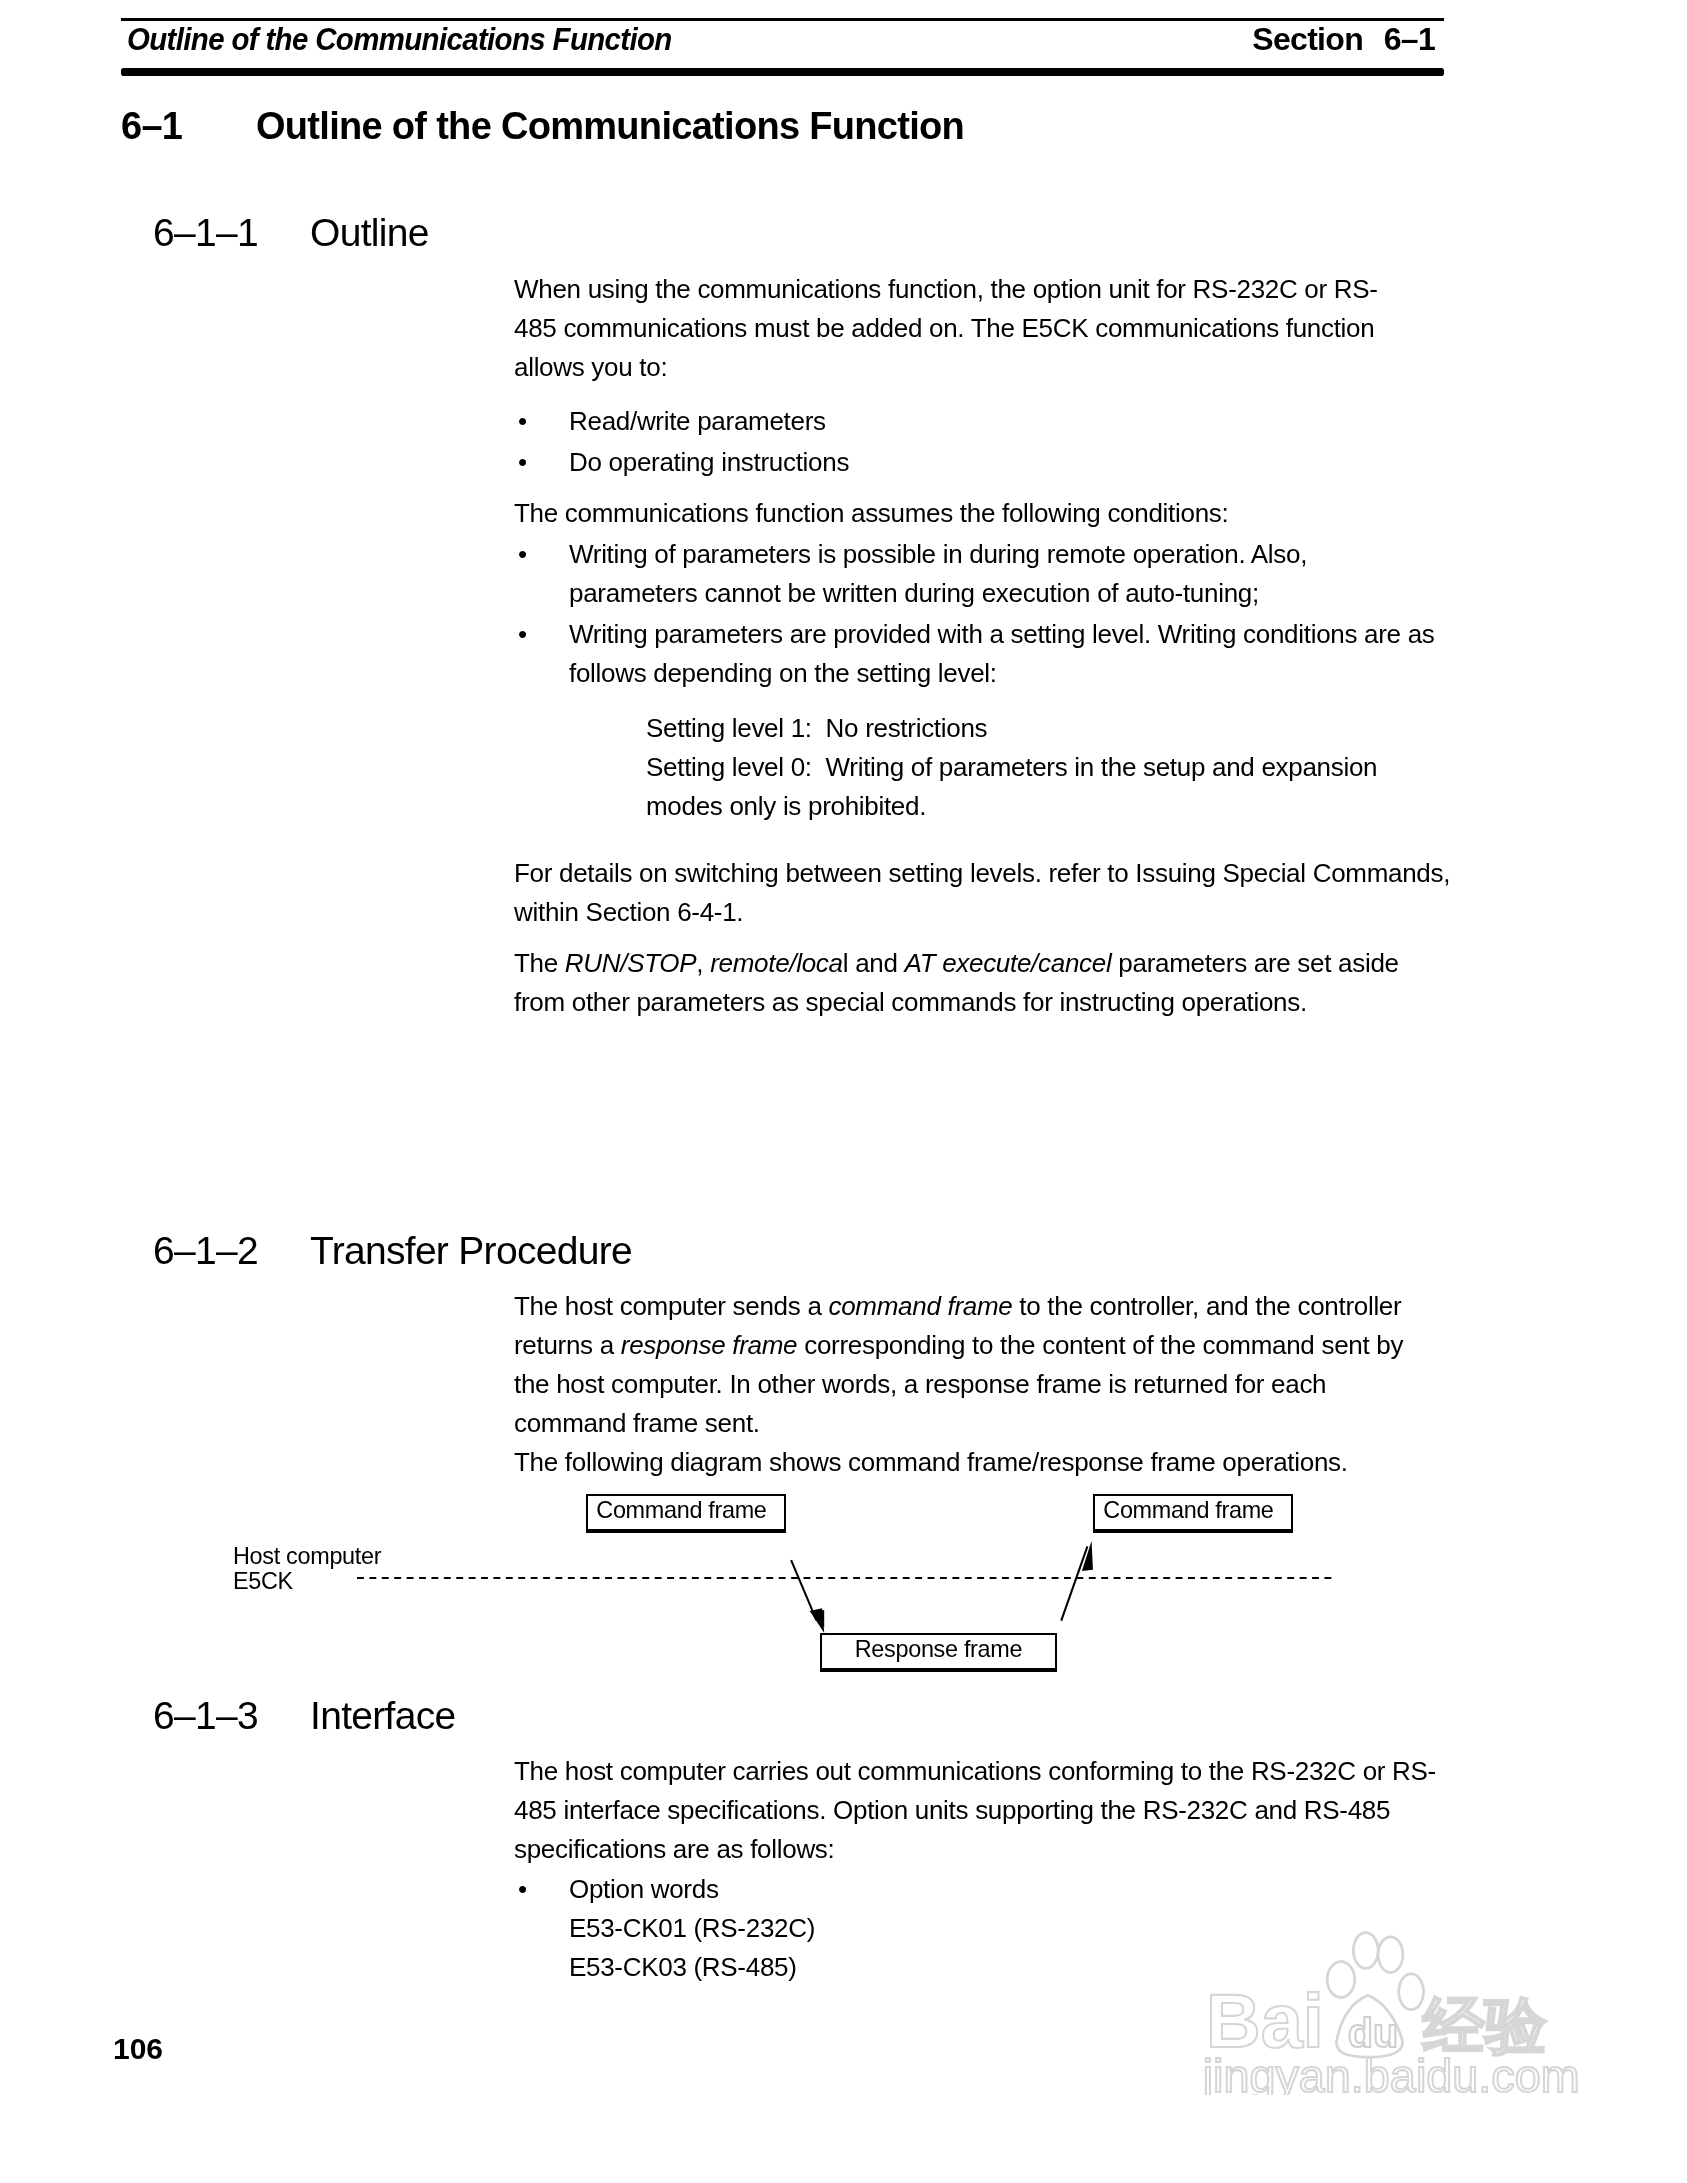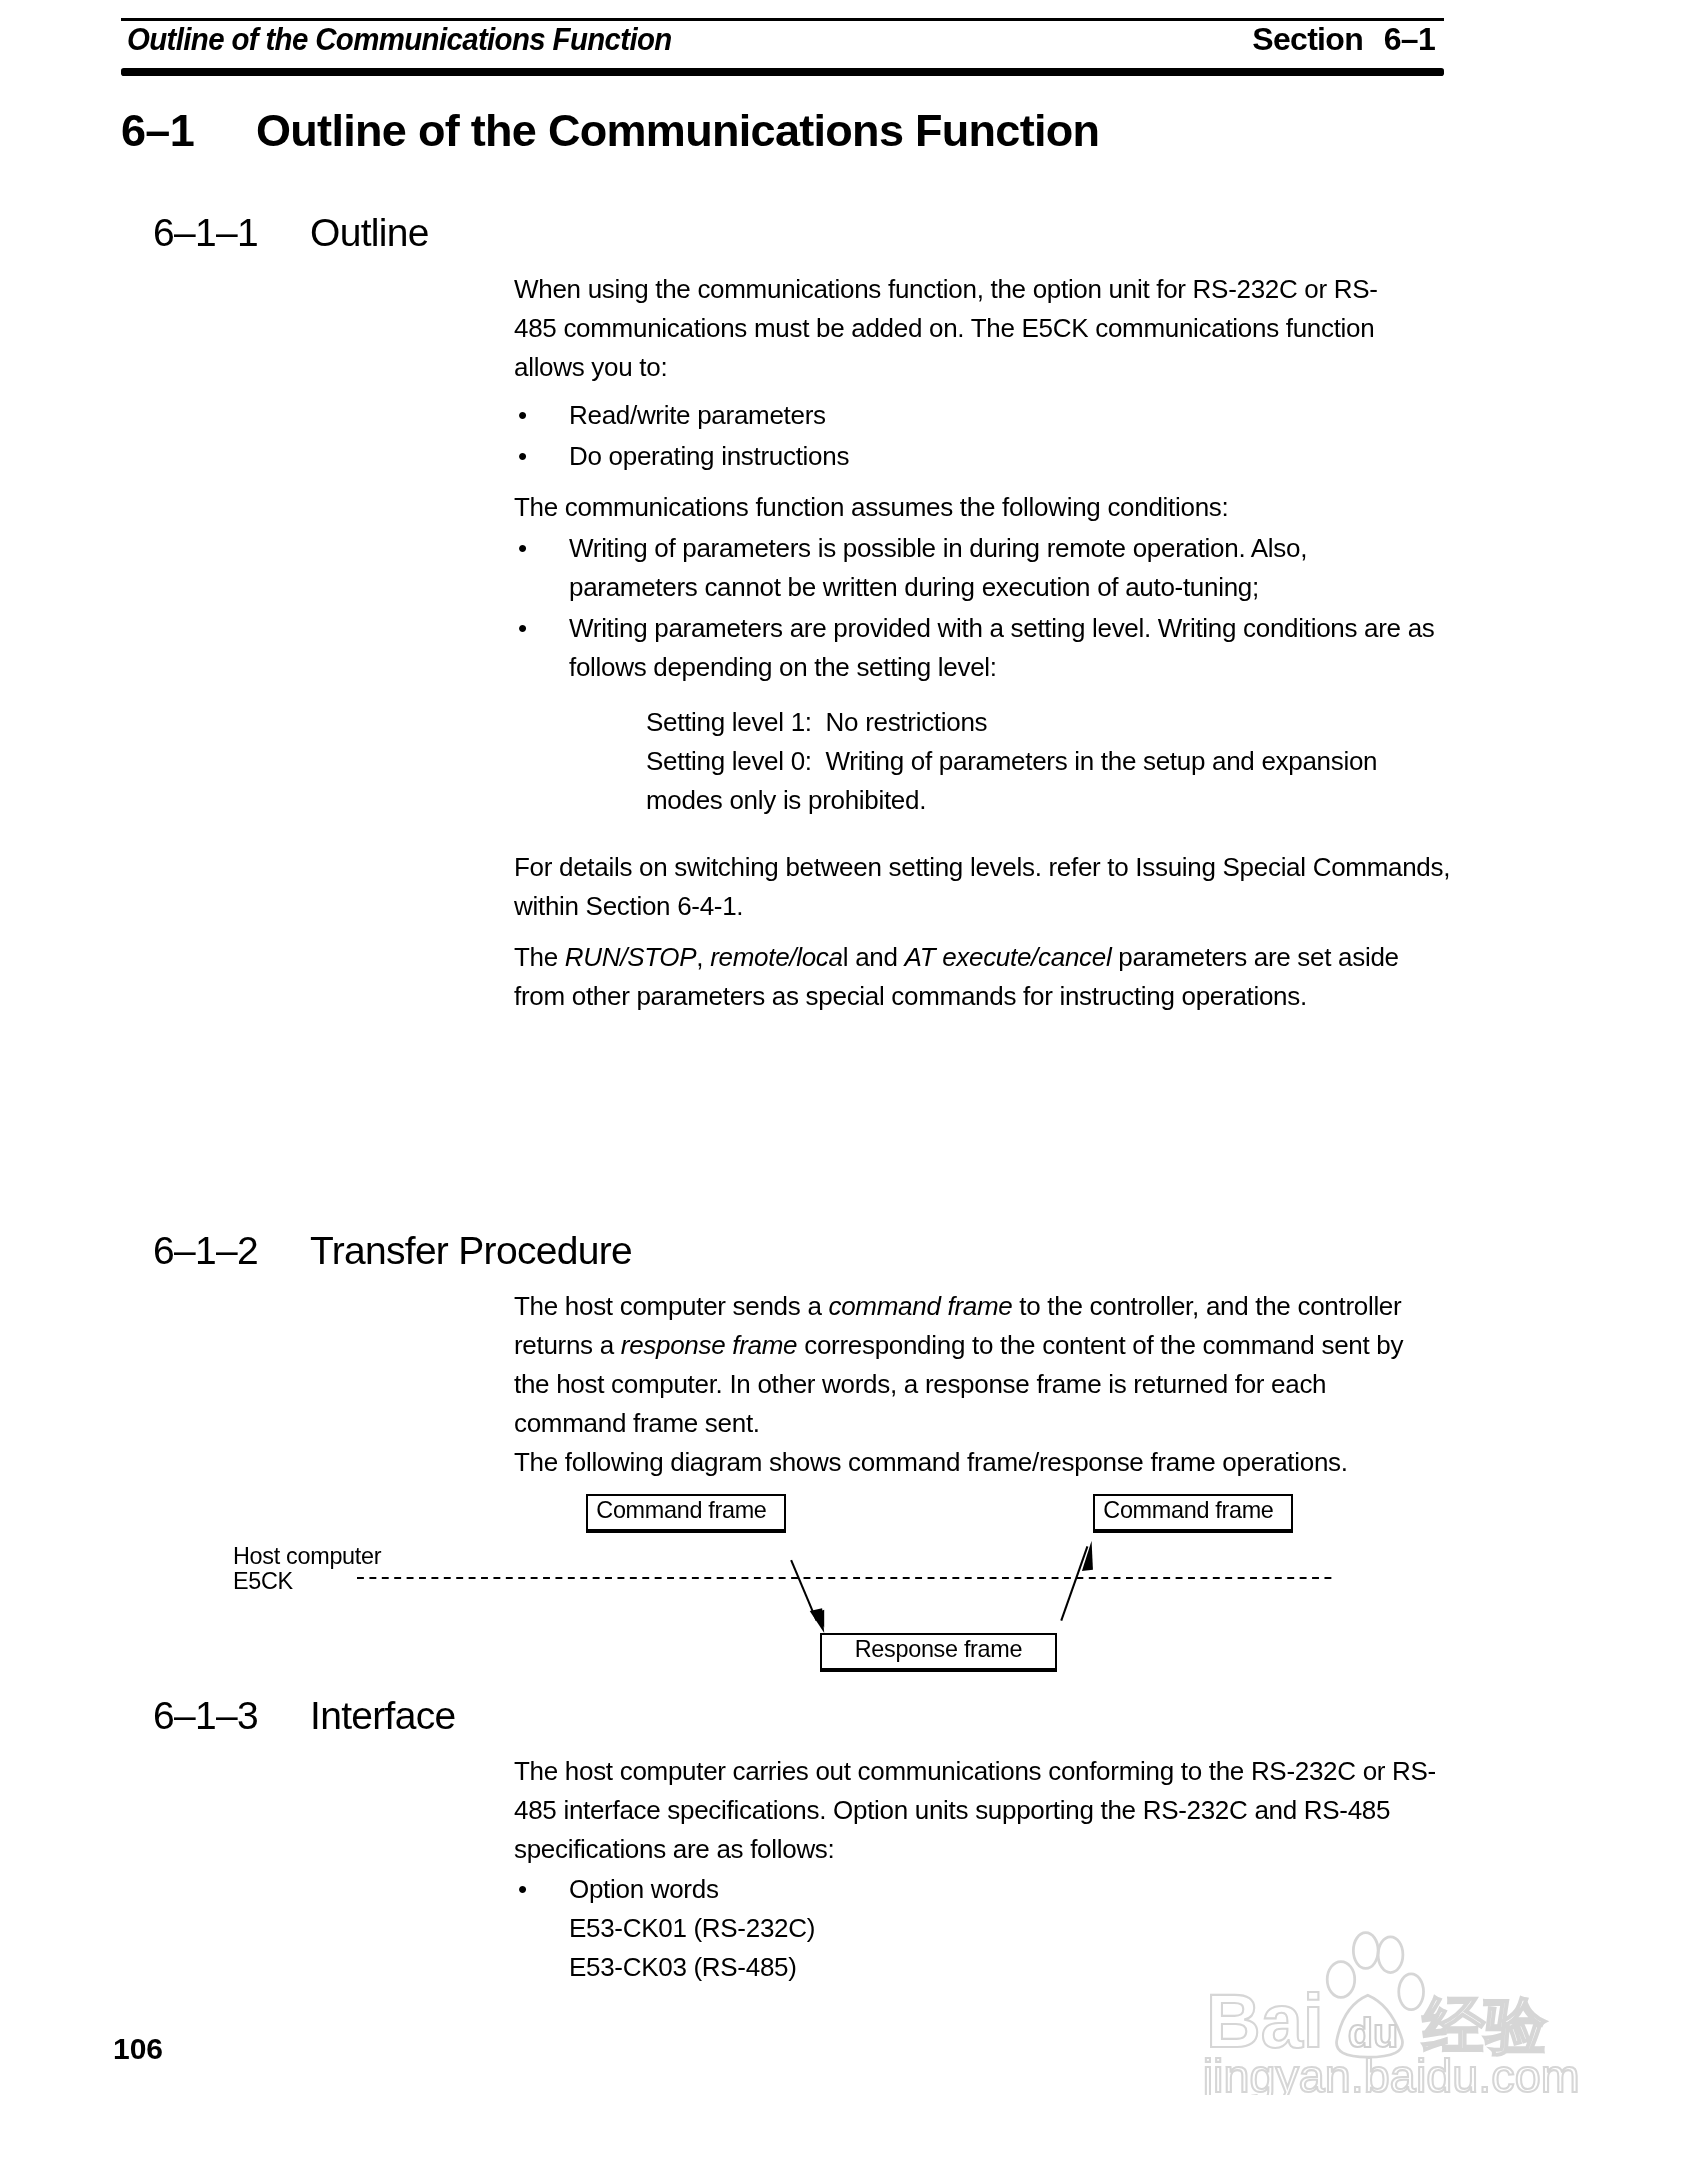--- a/index.html
+++ b/index.html
@@ -3,21 +3,21 @@
 <meta charset="utf-8">
 <style>
   html, body { margin:0; padding:0; background:#ffffff; }
   body { width:1687px; height:2183px; position:relative; overflow:hidden;
          font-family:"Liberation Sans", sans-serif; color:#000; }
   .rule-thin { position:absolute; left:121px; width:1323px; height:2.8px; background:#000; top:18px; }
   .rule-thick { position:absolute; left:121px; width:1323px; height:8.3px; background:#000; top:68px; border-radius:2.8px; }
   .hdr-left { position:absolute; left:127px; top:20.7px; font-size:32px; font-weight:bold; font-style:italic; letter-spacing:-0.7px; transform:scaleX(0.92); transform-origin:left; }
   .hdr-right { position:absolute; right:252px; top:20.7px; font-size:32px; font-weight:bold; letter-spacing:-0.7px; }
   .hdr-right span { margin-left:20.7px; }
-  .h1 { position:absolute; left:121px; top:105px; font-size:45px; font-weight:bold; letter-spacing:-0.7px; }
+  .h1 { position:absolute; left:121px; top:105px; font-size:38px; font-weight:bold; letter-spacing:-0.7px; }
   .h1 .num { display:inline-block; width:135px; }
   .h2 { position:absolute; left:121px; font-size:39px; font-weight:normal; letter-spacing:-0.7px;margin-left:32px; }
   .h2 .num { display:inline-block; width:157px; }
   .body { position:absolute; left:514px; width:944px; font-size:26px; line-height:39px; letter-spacing:-0.3px; }
   .body p { margin:0 0 12.4px 0; }
   .bullets { list-style:none; margin:0 0 12.4px 0; padding:0; }
   .bullets li { position:relative; padding-left:55px; line-height:39px; margin-bottom:2.1px; }
   .bullets li::before { content:"•"; position:absolute; left:4.1px; top:0; }
   .diagram { position:absolute; left:0; top:0; width:1687px; height:2183px; pointer-events:none; }
   .frame-box { position:absolute; border:2.8px solid #000; border-bottom-width:4.8px; border-right-width:2.8px;
@@ -37,21 +37,21 @@
 <div class="rule-thick"></div>
 
 <div class="h1">
   <span class="num">6–1</span><span>Outline of the Communications Function</span>
 </div>
 
 <div class="h2" style="top:211px">
   <span class="num">6–1–1</span><span>Outline</span>
 </div>
 <div class="body" style="top:270px">
-  <p style="width:896px;margin-bottom:9px">When using the communications function, the option unit for RS-232C or RS-485 communications must be added on. The E5CK communications function allows you to:</p>
+  <p style="width:896px;margin-bottom:15px">When using the communications function, the option unit for RS-232C or RS-485 communications must be added on. The E5CK communications function allows you to:</p>
   <ul class="bullets">
     <li>Read/write parameters</li>
     <li>Do operating instructions</li>
   </ul>
   <p style="margin-bottom:1.4px">The communications function assumes the following conditions:</p>
   <ul class="bullets" style="margin-bottom:16px">
     <li style="width:848px">Writing of parameters is possible in during remote operation. Also, parameters cannot be written during execution of auto-tuning;</li>
     <li style="width:868px">Writing parameters are provided with a setting level. Writing conditions are as follows depending on the setting level:</li>
   </ul>
   <div style="padding-left:132px;margin-bottom:28px">

